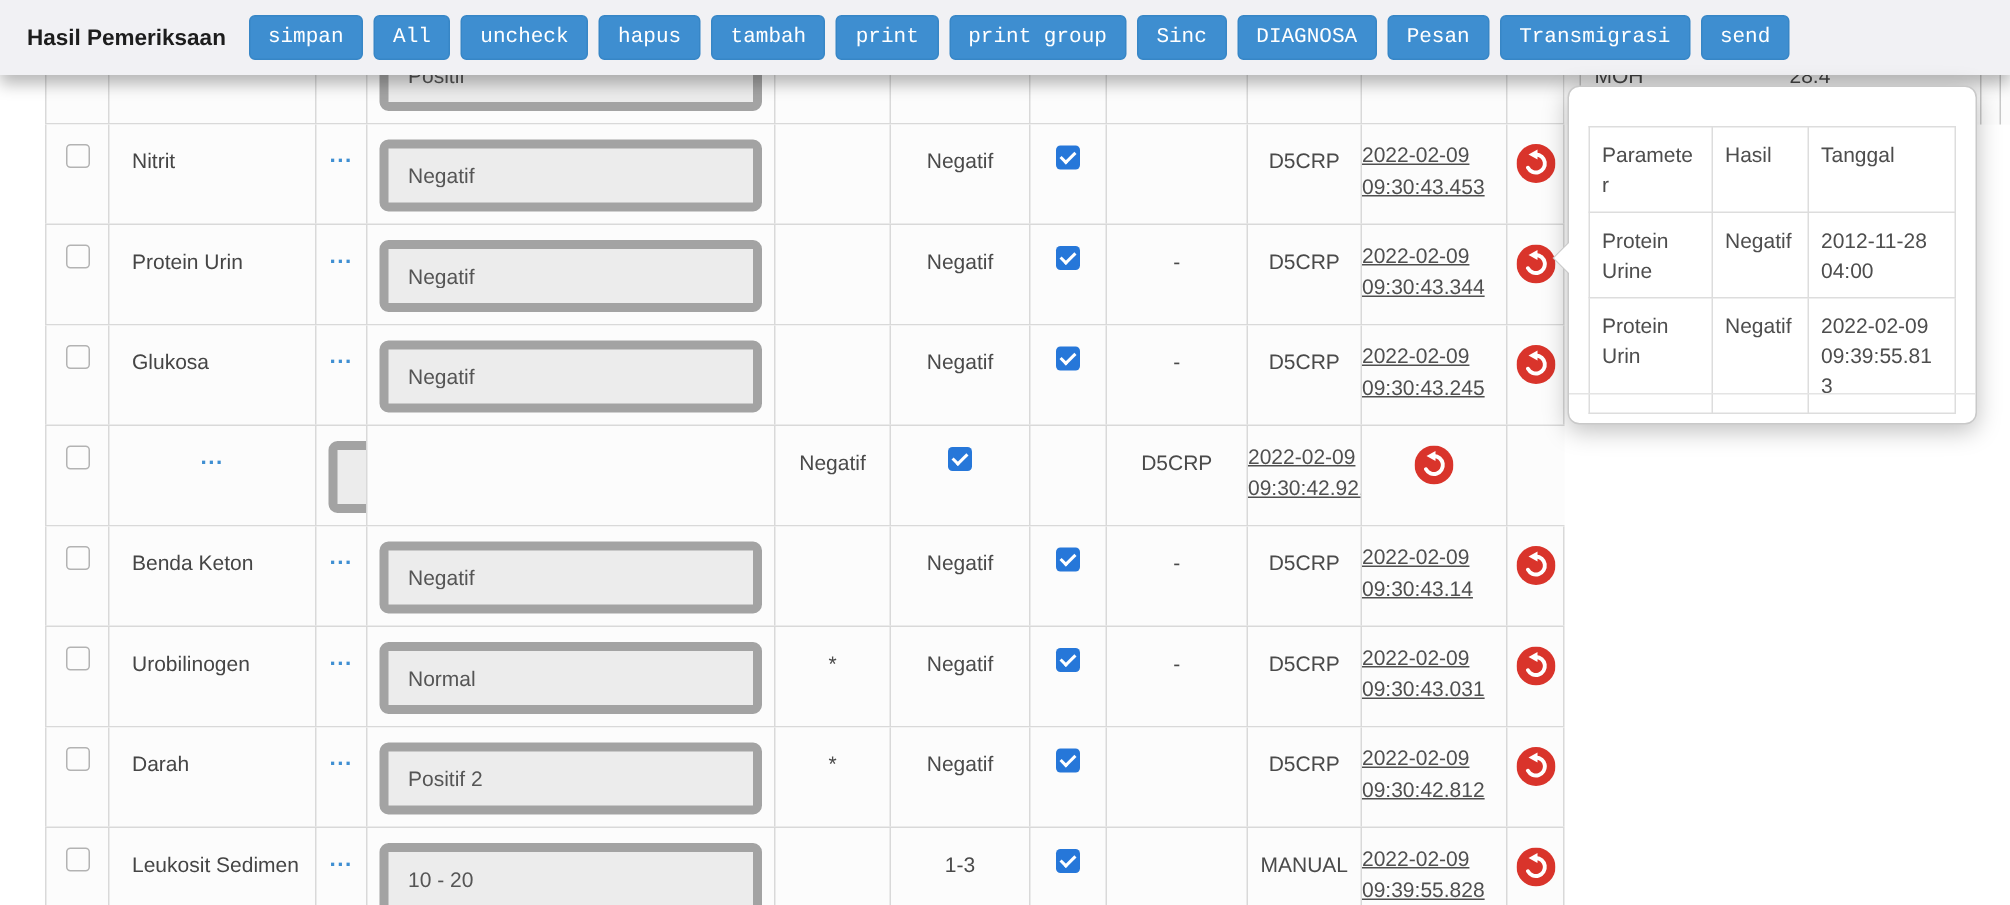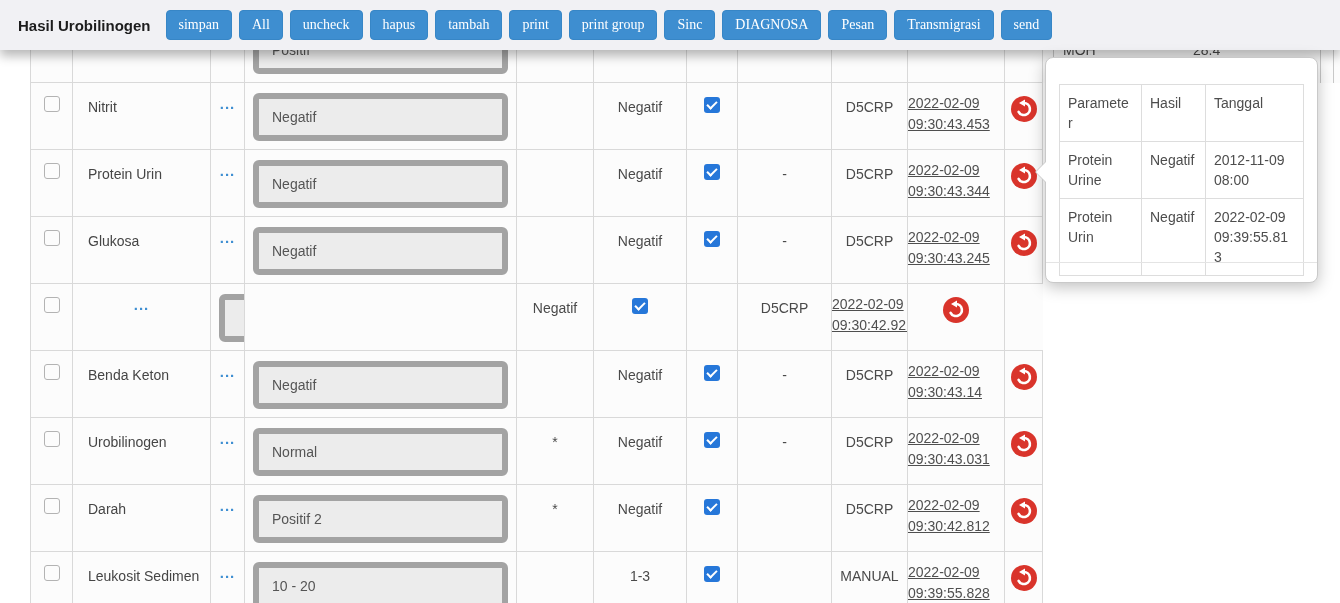--- a/index.html
+++ b/index.html
@@ -5,21 +5,21 @@
   * { margin:0; padding:0; box-sizing:border-box; }
   html,body { width:1340px; height:603px; overflow:hidden; background:#fff;
     font-family:"Liberation Sans", sans-serif; font-size:14px; color:#444; }
 
   
   .toolbar { position:absolute; top:0; left:0; width:1340px; height:50px;
     background:#f1f1f4; z-index:5; display:flex; align-items:center;
     box-shadow:0 6px 10px rgba(0,0,0,0.28); }
   .toolbar-title { font-weight:bold; font-size:15px; color:#1d1d1d; margin:0 8px 0 18px; white-space:nowrap; }
   .tb-btn { background:#3e8ed0; color:#fff; border:1px solid #3786c6; border-radius:4px;
-    padding:6px 12px; margin-left:7px; font-size:14px; font-family:Liberation Serif, serif; cursor:pointer; white-space:nowrap; }
+    padding:6px 12px; margin-left:7px; font-size:14px; font-family:Liberation Mono, monospace; cursor:pointer; white-space:nowrap; }
 
   
   .table-wrap { position:absolute; left:30px; top:16px; z-index:1; }
   .row { display:grid; grid-template-columns:43px 138px 34px 272px 77px 93px 51px 94px 76px 97px 38px;
     height:67px; background:#fcfcfc; border-bottom:1px solid #d9d9d9; }
   .cell { border-right:1px solid #d9d9d9; overflow:hidden; }
   .c-check { border-left:1px solid #d9d9d9; padding-top:13px; text-align:center; }
   .c-param { padding:16px 4px 0 15px; color:#454545; }
   .c-dots { padding-top:12px; text-align:center; color:#3f8fd2; font-weight:bold; letter-spacing:1px; font-size:15px; cursor:pointer; }
   .c-input { padding:10px 8px 0 8px; }
@@ -271,40 +271,40 @@
 
 <div class="bg-strip">
   <div class="vline" style="left:10px"></div>
   <div class="txt" style="left:20px">MOH</div>
   <div class="txt" style="left:150px">28.4</div>
   <div class="vline" style="left:277px"></div>
   <div class="vline" style="left:290px"></div>
 </div>
 
 <div class="toolbar">
-  <span class="toolbar-title">Hasil Urobilinogen</span>
+  <span class="toolbar-title">Hasil Pemeriksaan</span>
   <span id="toolbar-buttons"><button class="tb-btn">simpan</button><button class="tb-btn">All</button><button class="tb-btn">uncheck</button><button class="tb-btn">hapus</button><button class="tb-btn">tambah</button><button class="tb-btn">print</button><button class="tb-btn">print group</button><button class="tb-btn">Sinc</button><button class="tb-btn">DIAGNOSA</button><button class="tb-btn">Pesan</button><button class="tb-btn">Transmigrasi</button><button class="tb-btn">send</button></span>
 </div>
 
 <div class="popup">
   <div class="popup-arrow-border"></div>
   <div class="popup-arrow"></div>
   <table class="popup-table">
     <thead>
         <tr id="popup-head-row">
           <th style="width: 82px;">Parameter</th>
           <th style="width: 64px;">Hasil</th>
           <th style="width: 98px;">Tanggal</th>
         </tr>
       </thead>
     <tbody id="popup-body">
         <tr>
           <td>Protein Urine</td>
           <td>Negatif</td>
-          <td>2012-11-09 08:00</td>
+          <td>2012-11-28 04:00</td>
         </tr>
         <tr>
           <td>Protein Urin</td>
           <td>Negatif</td>
           <td>2022-02-09 09:39:55.813</td>
         </tr>
       </tbody>
   </table>
   <div class="popup-footer-line"></div>
 </div>

